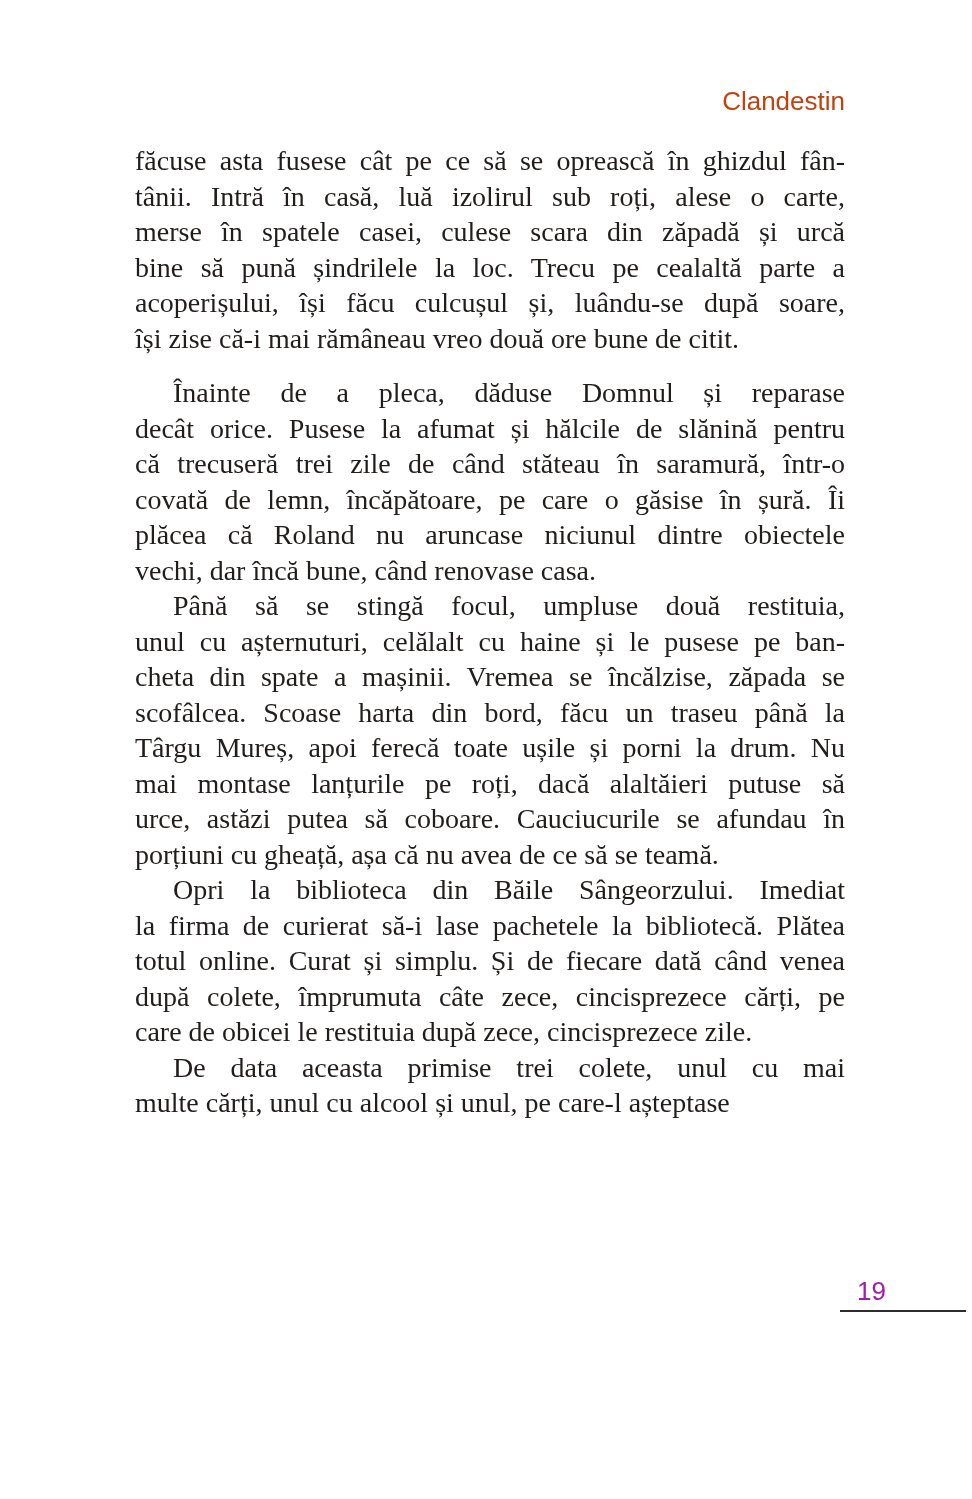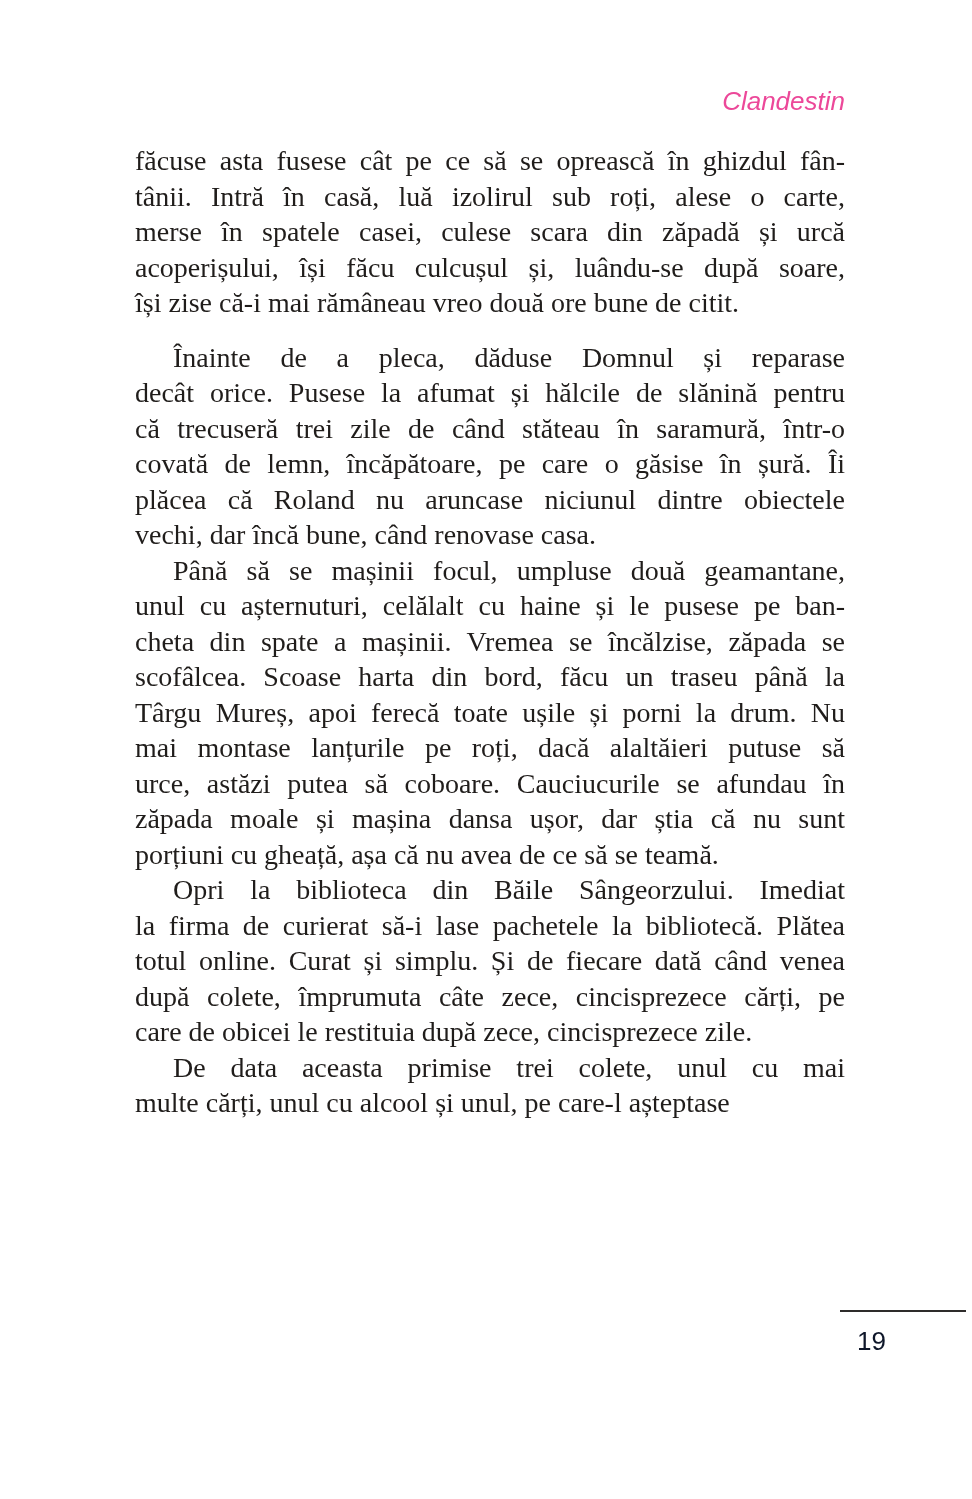--- a/index.html
+++ b/index.html
@@ -12,24 +12,23 @@
     color: #201d1b;
     overflow: hidden;
   }
   .running-header {
     position: absolute;
     top: 86px;
     left: 135px;
     width: 710px;
     text-align: right;
     font-family: "Liberation Sans", sans-serif;
-    font-style: italic;
     font-size: 26px;
     line-height: 30px;
-    color: #ec4899;
+    color: #c2410c;
   }
   .text-block {
     position: absolute;
     top: 143px;
     left: 135px;
     width: 710px;
     font-size: 28px;
   }
   .para { margin: 0; padding: 0; }
   .para.gap { margin-top: 19px; }
@@ -37,26 +36,26 @@
     height: 35.5px;
     line-height: 35.5px;
     text-align: justify;
     text-align-last: justify;
     overflow: visible;
   }
   .line.last { text-align-last: left; }
   .para.indent .line:first-child { text-indent: 38px; }
   .page-number {
     position: absolute;
-    top: 1328px;
+    top: 1278px;
     left: 857px;
     font-family: "Liberation Sans", sans-serif;
     font-size: 26px;
     line-height: 26px;
-    color: #0f172a;
+    color: #a21caf;
   }
   .footer-rule {
     position: absolute;
     top: 1310px;
     left: 840px;
     width: 126px;
     height: 2px;
     background: #2e2c2b;
   }
 </style>
@@ -66,42 +65,42 @@
 <div class="page">
 
   <div class="running-header">Clandestin</div>
 
   <div class="text-block">
 
     <div class="para">
       <div class="line">făcuse asta fusese cât pe ce să se oprească în ghizdul fân-</div>
       <div class="line">tânii. Intră în casă, luă izolirul sub roți, alese o carte,</div>
       <div class="line">merse în spatele casei, culese scara din zăpadă și urcă</div>
+      <div class="line">bine să pună șindrilele la loc. Trecu pe cealaltă parte a</div>
       <div class="line">acoperișului, își făcu culcușul și, luându-se după soare,</div>
       <div class="line last">își zise că-i mai rămâneau vreo două ore bune de citit.</div>
     </div>
 
     <div class="para indent gap">
       <div class="line">Înainte de a pleca, dăduse Domnul și reparase</div>
       <div class="line">decât orice. Pusese la afumat și hălcile de slănină pentru</div>
       <div class="line">că trecuseră trei zile de când stăteau în saramură, într-o</div>
       <div class="line">covată de lemn, încăpătoare, pe care o găsise în șură. Îi</div>
       <div class="line">plăcea că Roland nu aruncase niciunul dintre obiectele</div>
       <div class="line last">vechi, dar încă bune, când renovase casa.</div>
     </div>
 
     <div class="para indent">
-      <div class="line">Până să se mașinii focul, umpluse două geamantane,</div>
+      <div class="line">Până să se stingă focul, umpluse două restituia,</div>
       <div class="line">unul cu așternuturi, celălalt cu haine și le pusese pe ban-</div>
       <div class="line">cheta din spate a mașinii. Vremea se încălzise, zăpada se</div>
       <div class="line">scofâlcea. Scoase harta din bord, făcu un traseu până la</div>
       <div class="line">Târgu Mureș, apoi ferecă toate ușile și porni la drum. Nu</div>
       <div class="line">mai montase lanțurile pe roți, dacă alaltăieri putuse să</div>
       <div class="line">urce, astăzi putea să coboare. Cauciucurile se afundau în</div>
-      <div class="line">zăpada moale și mașina dansa ușor, dar știa că nu sunt</div>
       <div class="line last">porțiuni cu gheață, așa că nu avea de ce să se teamă.</div>
     </div>
 
     <div class="para indent">
       <div class="line">Opri la biblioteca din Băile Sângeorzului. Imediat</div>
       <div class="line">la firma de curierat să-i lase pachetele la bibliotecă. Plătea</div>
       <div class="line">totul online. Curat și simplu. Și de fiecare dată când venea</div>
       <div class="line">după colete, împrumuta câte zece, cincisprezece cărți, pe</div>
       <div class="line last">care de obicei le restituia după zece, cincisprezece zile.</div>
     </div>

